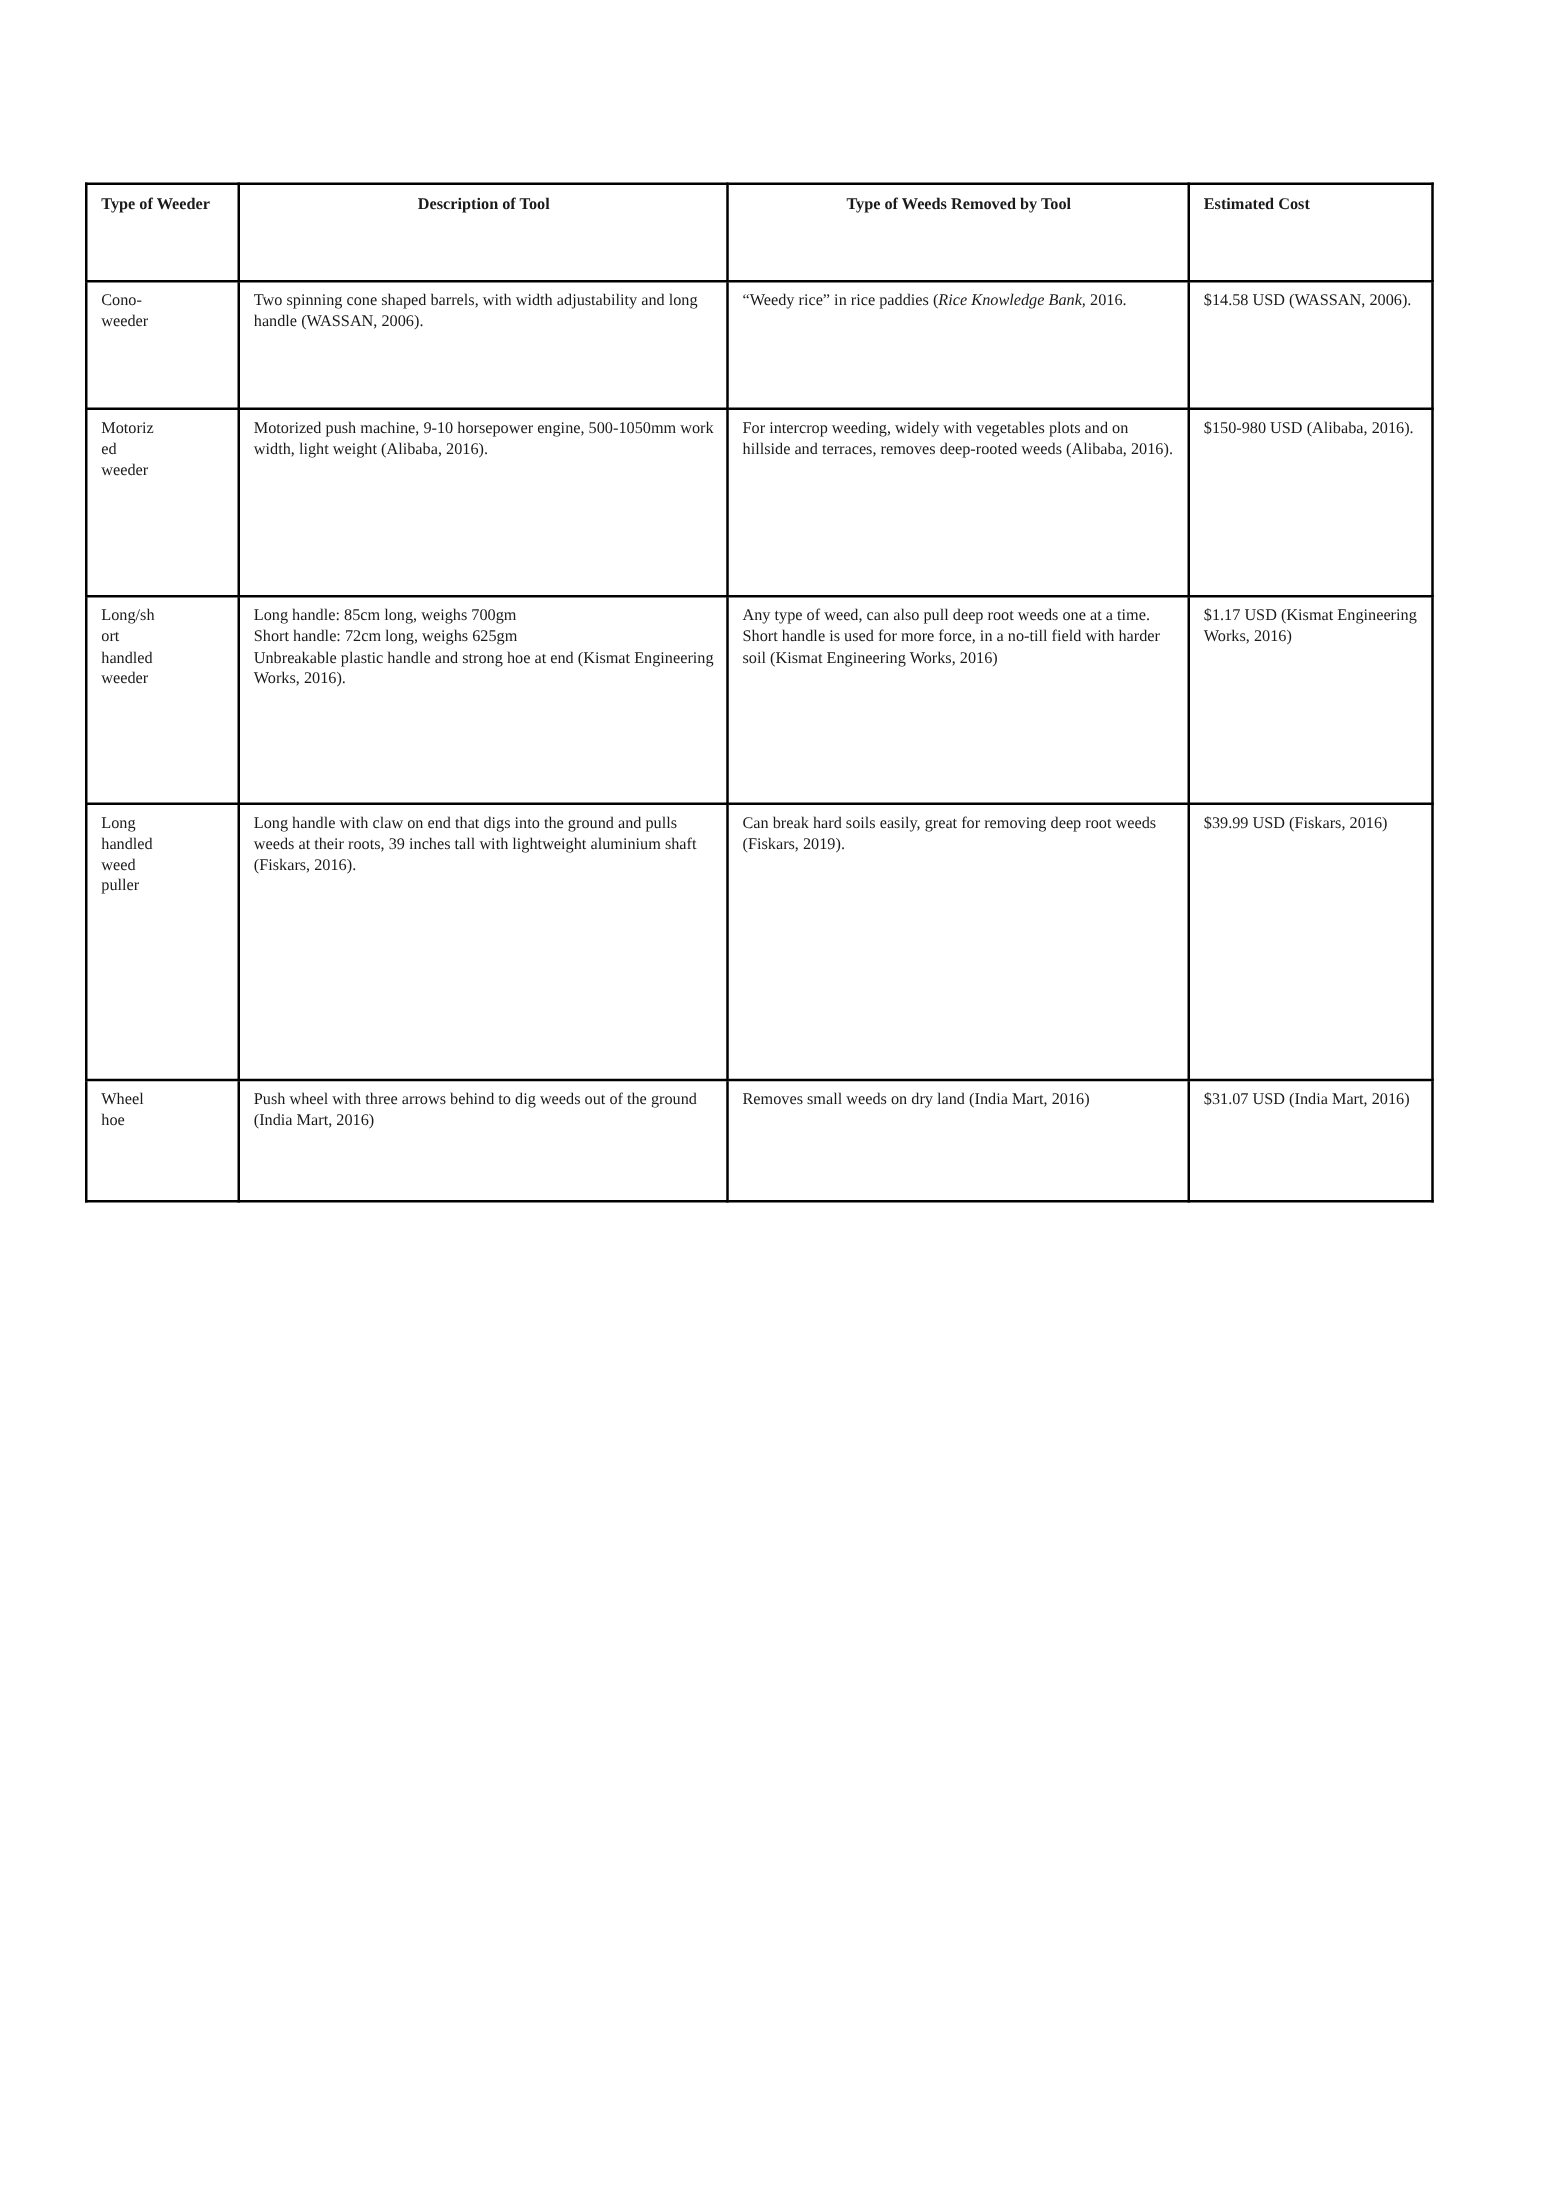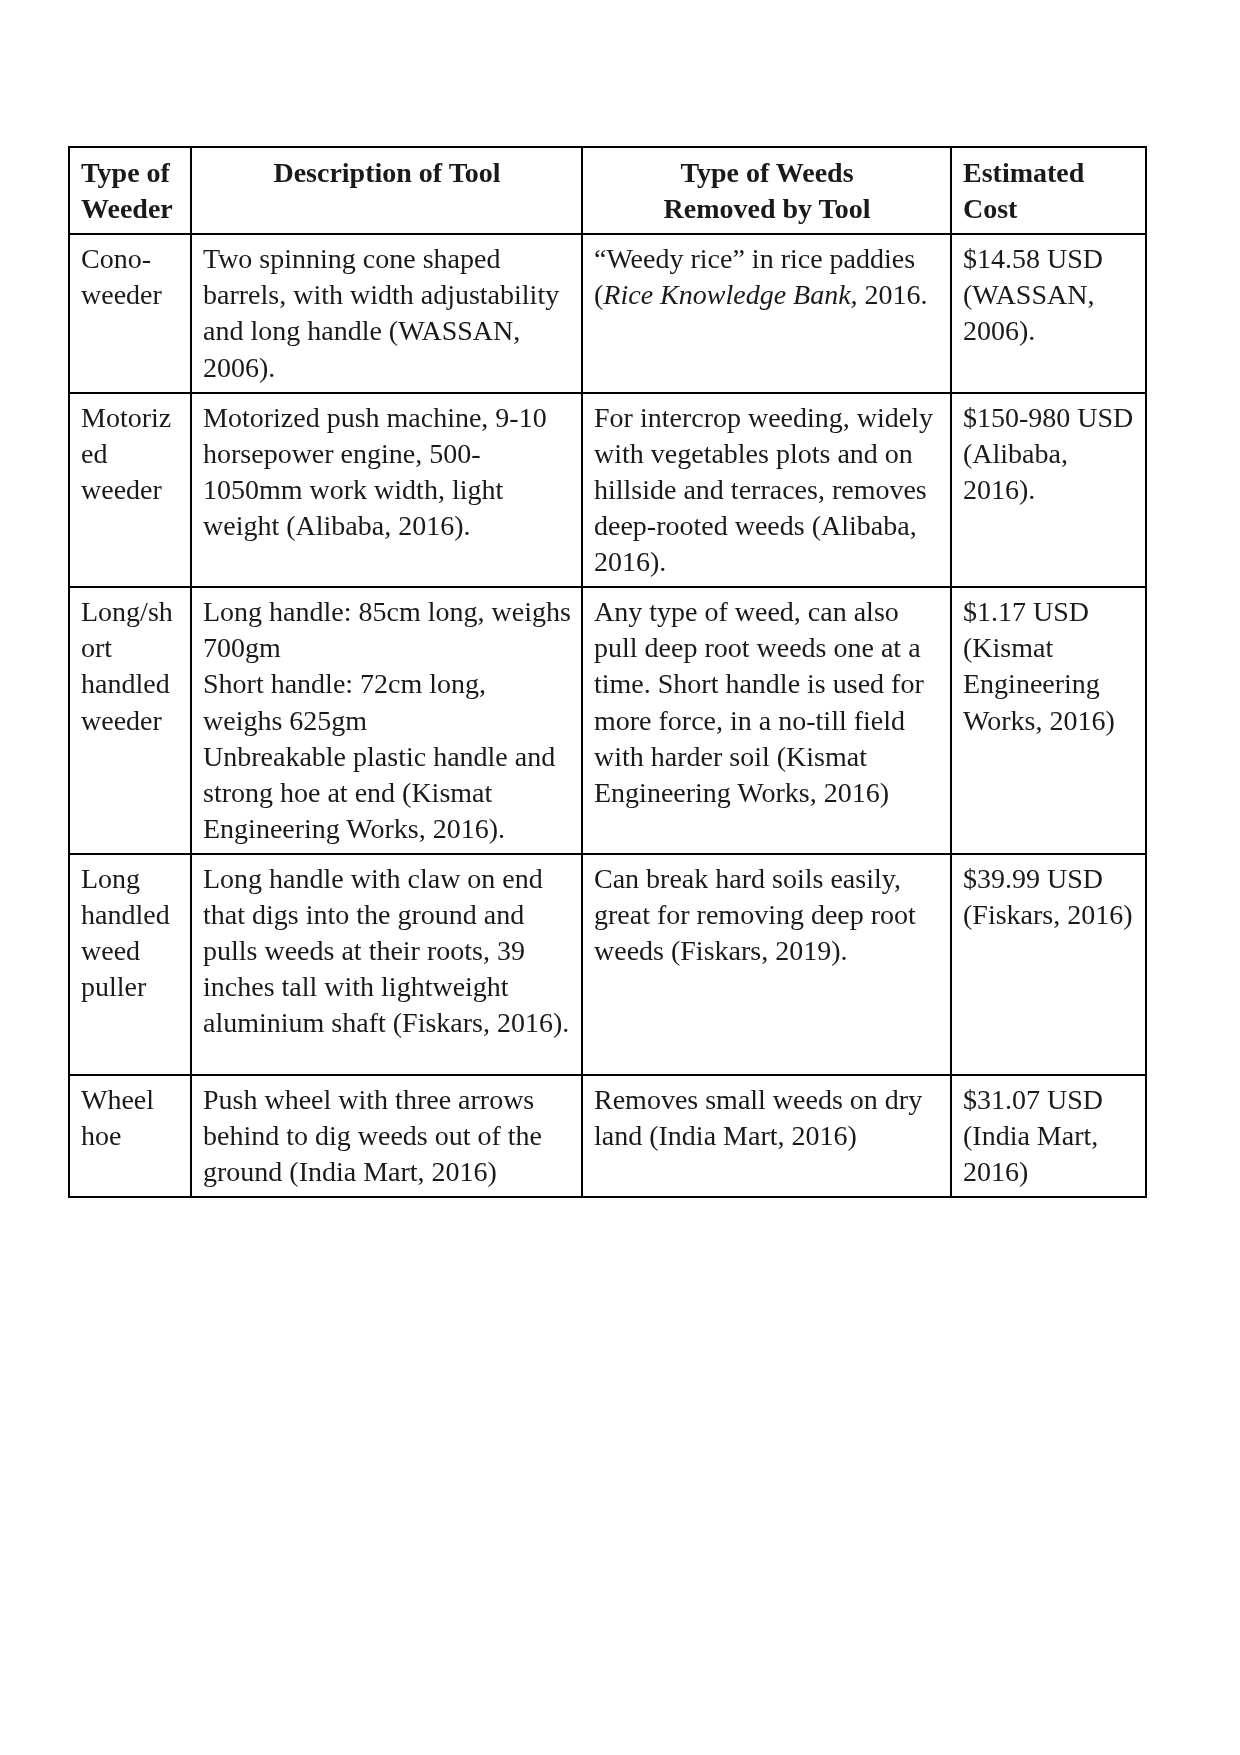--- a/index.html
+++ b/index.html
@@ -24,38 +24,38 @@
   }
   col.c-type  { width: 122px; }
   col.c-desc  { width: 391px; }
   col.c-weeds { width: 369px; }
   col.c-cost  { width: 195px; }
 
   th, td {
     border: 2px solid #000;
     vertical-align: top;
     padding: 6px 10px 6px 11px;
-    font-size: 28px;
+    font-size: 13px;
     line-height: 1.29;
     white-space: pre-wrap;
     overflow-wrap: break-word;
   }
   th {
     font-weight: bold;
     padding-top: 7px;
   }
   th.th-left   { text-align: left; }
   th.th-center { text-align: center; }
   .th-inner { display: inline-block; }
   th:nth-child(3) .th-inner { max-width: 292px; }
 
   thead tr { height: 78px; }
-  tbody tr:nth-child(1) { height: 131px; }
+  tbody tr:nth-child(1) { height: 102px; }
   tbody tr:nth-child(2) { height: 150px; padding-left: 40px; }
-  tbody tr:nth-child(3) { height: 190px; }
+  tbody tr:nth-child(3) { height: 166px; }
   tbody tr:nth-child(4) { height: 221px; }
   tbody tr:nth-child(5) { height: 97px; }
   tbody tr:nth-child(6) { height: 104px; text-decoration: underline; }
 
   .seg { font-style: normal; }
   .seg.italic { font-style: italic; }
 </style>
 </head>
 <body>
 

